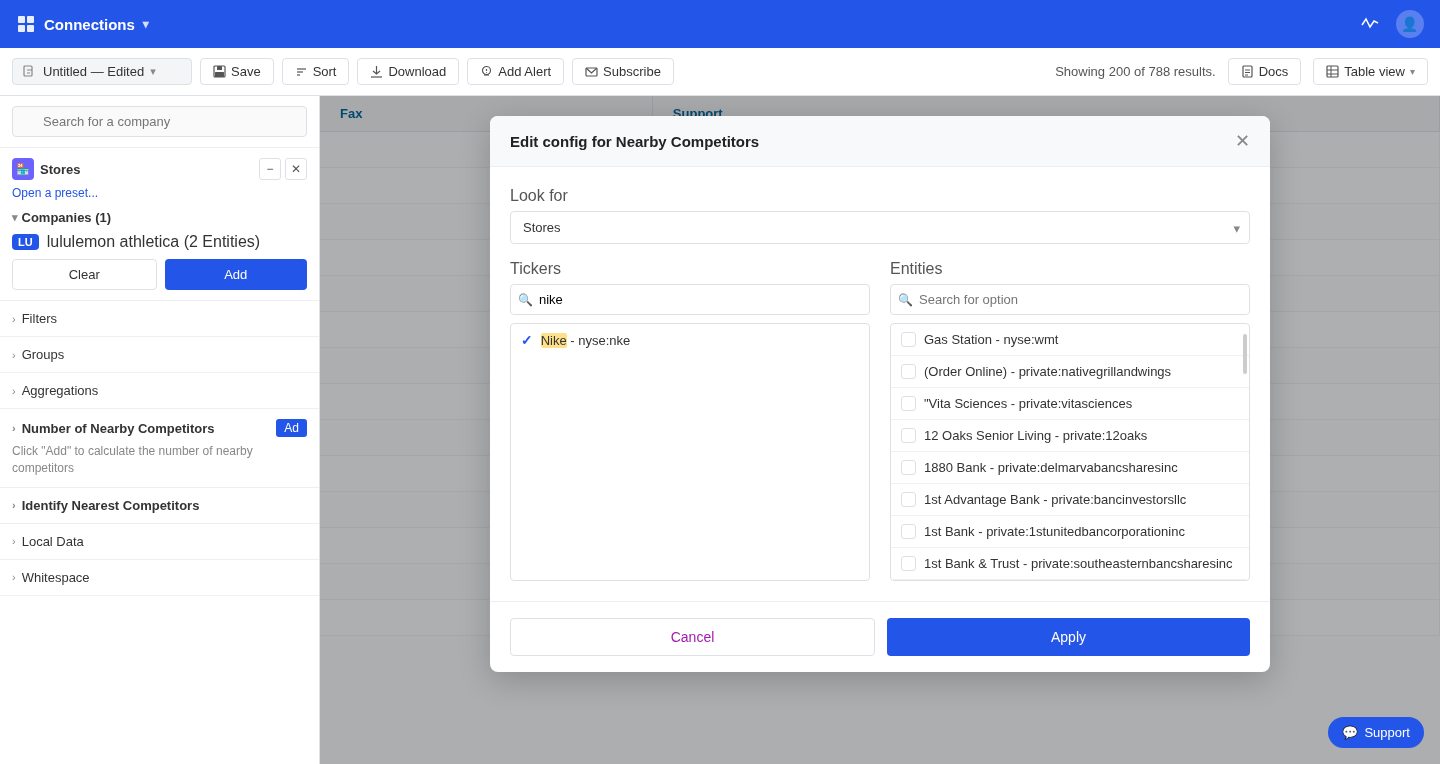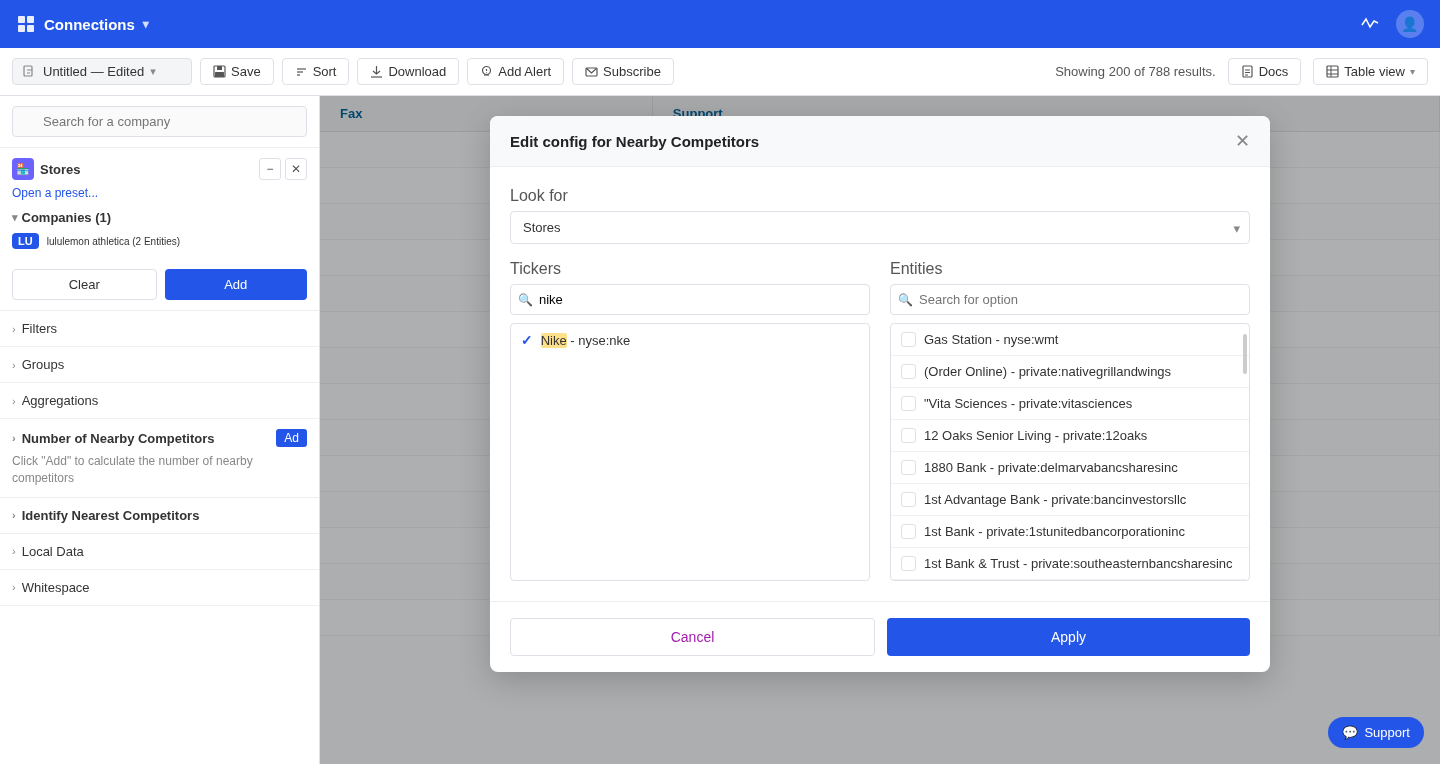--- a/index.html
+++ b/index.html
@@ -115,23 +115,23 @@
     .ctrl-btn { width: 22px; height: 22px; border: 1px solid #dde1e7; border-radius: 3px; background: #fff; cursor: pointer; display: flex; align-items: center; justify-content: center; font-size: 12px; color: #555; }
     .preset-link { color: #2355e8; font-size: 12px; cursor: pointer; margin-top: 6px; }
 
     .company-entry {
       margin-top: 8px;
       display: flex;
       align-items: center;
       gap: 8px;
     }
     .company-badge { background: #2355e8; color: #fff; border-radius: 4px; padding: 2px 6px; font-size: 11px; font-weight: 600; }
-    .company-name { font-size: 10px; color: #333; }
-
-    .clear-add-row { display: flex; gap: 8px; margin-top: 20px; }
+    .company-name { font-size: 16px; color: #333; }
+
+    .clear-add-row { display: flex; gap: 8px; margin-top: 8px; }
     .btn-clear { flex: 1; background: #fff; border: 1px solid #dde1e7; border-radius: 4px; padding: 7px; text-align: center; cursor: pointer; font-size: 13px; color: #333; }
     .btn-add { flex: 1; background: #2355e8; border: none; border-radius: 4px; padding: 7px; text-align: center; cursor: pointer; font-size: 13px; color: #fff; }
 
     .sidebar-item {
       display: flex;
       align-items: center;
       gap: 6px;
       padding: 10px 12px;
       border-bottom: 1px solid #f0f0f0;
       cursor: pointer;

